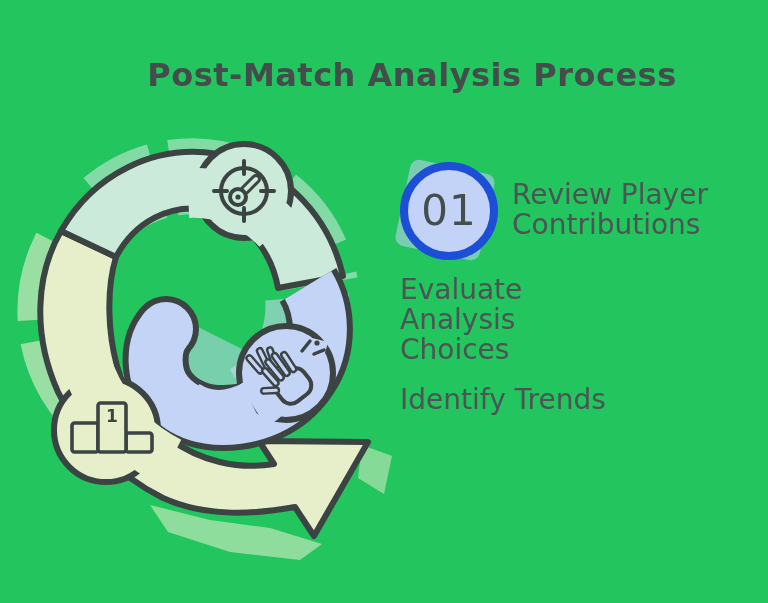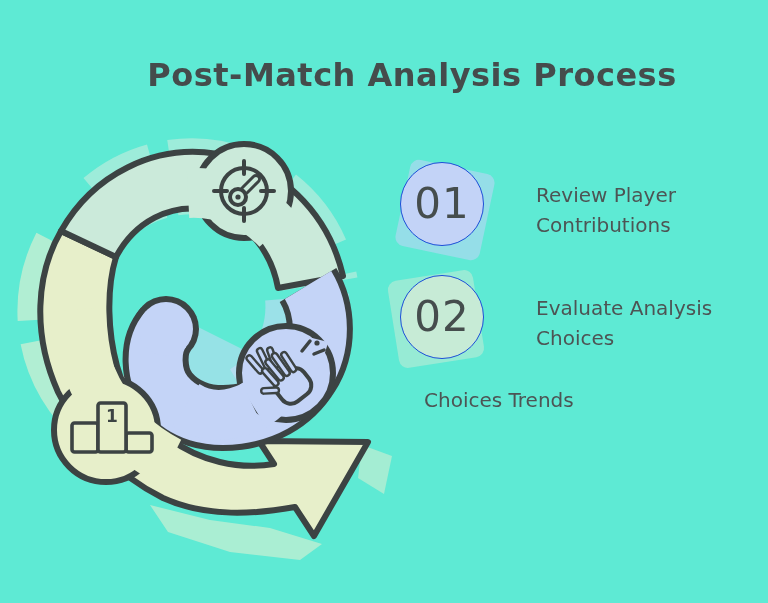--- a/index.html
+++ b/index.html
@@ -1,38 +1,38 @@
 <!DOCTYPE html>
 <html><head>
 <meta charset="utf-8">
 <style>
   html,body{margin:0;padding:0;background:#fff;}
   .stage{
-    position:relative;width:768px;height:603px;background:#5eead4;
+    position:relative;width:768px;height:603px;background:#22c55e;
     overflow:hidden;font-family:"DejaVu Sans","Liberation Sans",sans-serif;text-decoration:underline;
   }
   .title{
     position:absolute;top:56px;left:0;right:0;padding-left:56px;
     text-align:center;font-size:32px;font-weight:bold;color:#454c4c;
     letter-spacing:.5px;
   }
   svg{position:absolute;left:0;top:0;}
   .step{
     position:absolute;left:400px;display:flex;align-items:center;gap:16px;
   }
   .circle-wrap{position:relative;width:96px;height:96px;flex:0 0 auto;}
   .patch{
     position:absolute;width:86px;height:88px;opacity:.55;border-radius:9px;
   }
   .circle{
-    position:absolute;left:0;top:0;width:82px;height:82px;border:1px solid #1d4ed8;
+    position:absolute;left:0;top:0;width:82px;height:82px;border:8px solid #1d4ed8;
     border-radius:50%;display:flex;align-items:center;justify-content:center;
   }
   .num{font-size:42px;color:#454d4d;letter-spacing:1px;line-height:1;}
-  .label{width:232px;font-size:20px;line-height:30px;color:#4d5454;margin-left:24px;}
+  .label{width:232px;font-size:28px;line-height:30px;color:#4d5454;}
   .step1 .patch{background:#c3d3f7;left:2px;top:4px;transform:rotate(12deg);}
   .step1 .circle{background:#c3d3f7;}
   .step2 .patch{background:#c7ebd6;left:-7px;top:0px;transform:rotate(-9deg);}
   .step2 .circle{background:#c7ebd6;}
   .step3 .patch{background:#e5eec4;left:-5px;top:6px;transform:rotate(18deg);}
   .step3 .circle{background:#e5eec4;}
 </style>
 </head>
 <body>
 
@@ -156,26 +156,20 @@
     <div class="circle-wrap">
       <div class="patch"></div>
       <div class="circle">
         <span class="num">01</span>
       </div>
     </div>
     <div class="label">Review Player Contributions</div>
   </div>
 
   <div class="step step2" style="top:275px">
-    <div class="circle-wrap">
-      <div class="patch"></div>
-      <div class="circle">
-        <span class="num">02</span>
-      </div>
-    </div>
     <div class="label">Evaluate Analysis Choices</div>
   </div>
 
   <div class="step step3" style="top:385px">
-    <div class="label">Choices Trends</div>
+    <div class="label">Identify Trends</div>
   </div>
 
 </div>
 
 </body></html>

